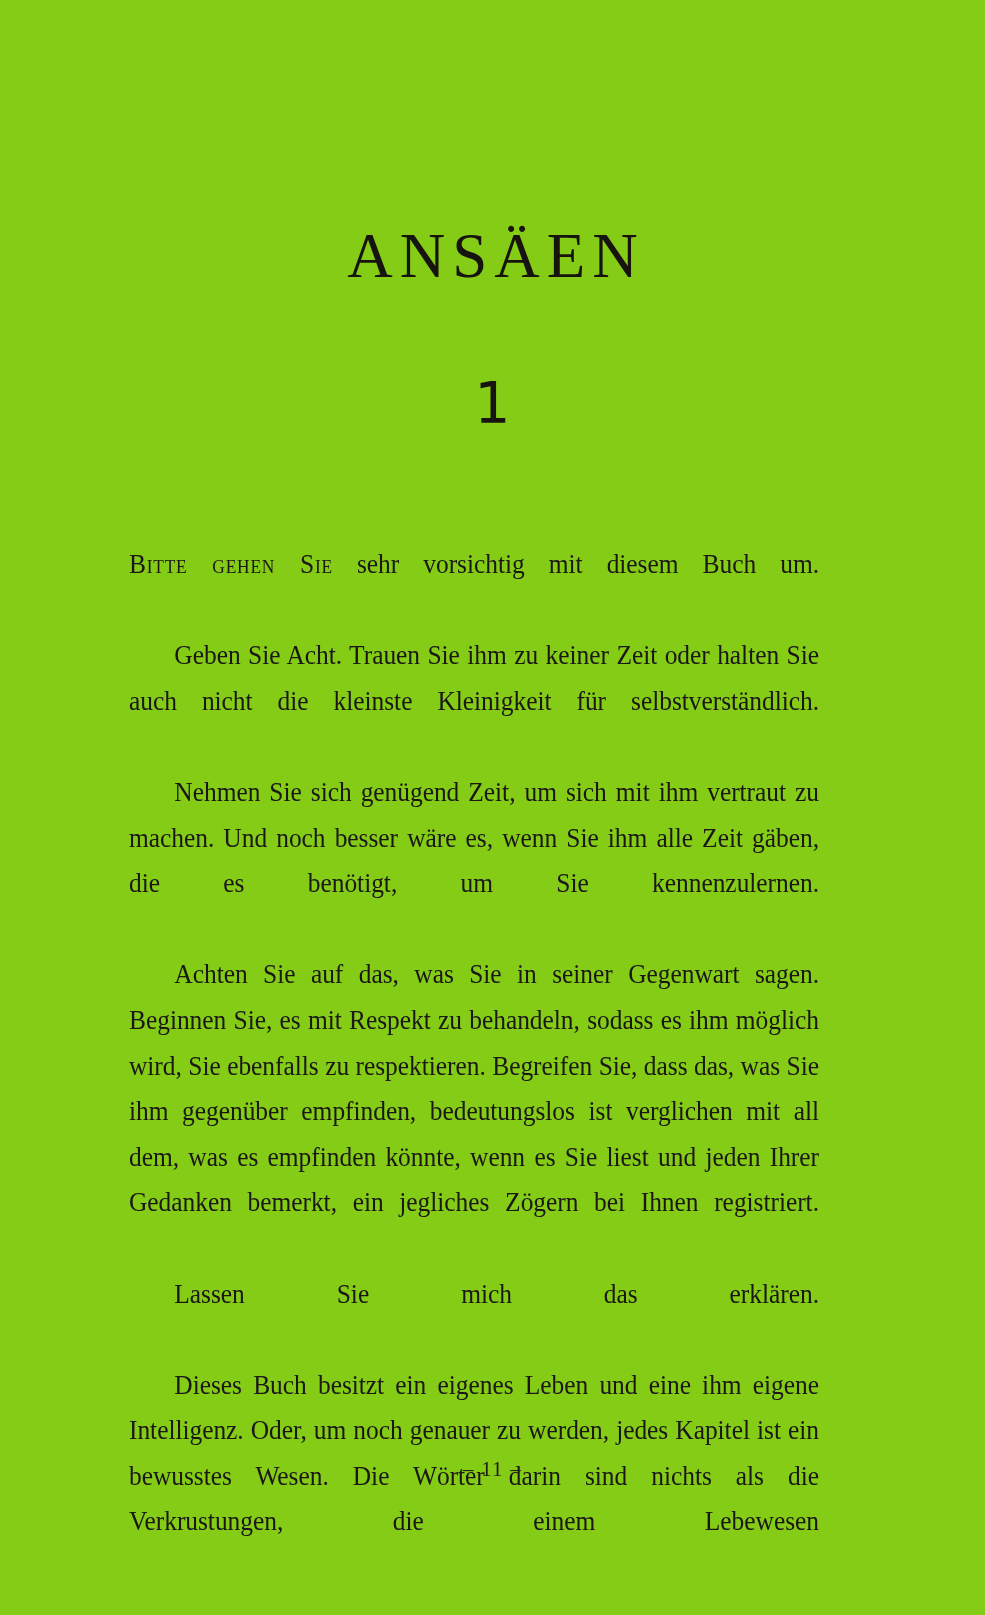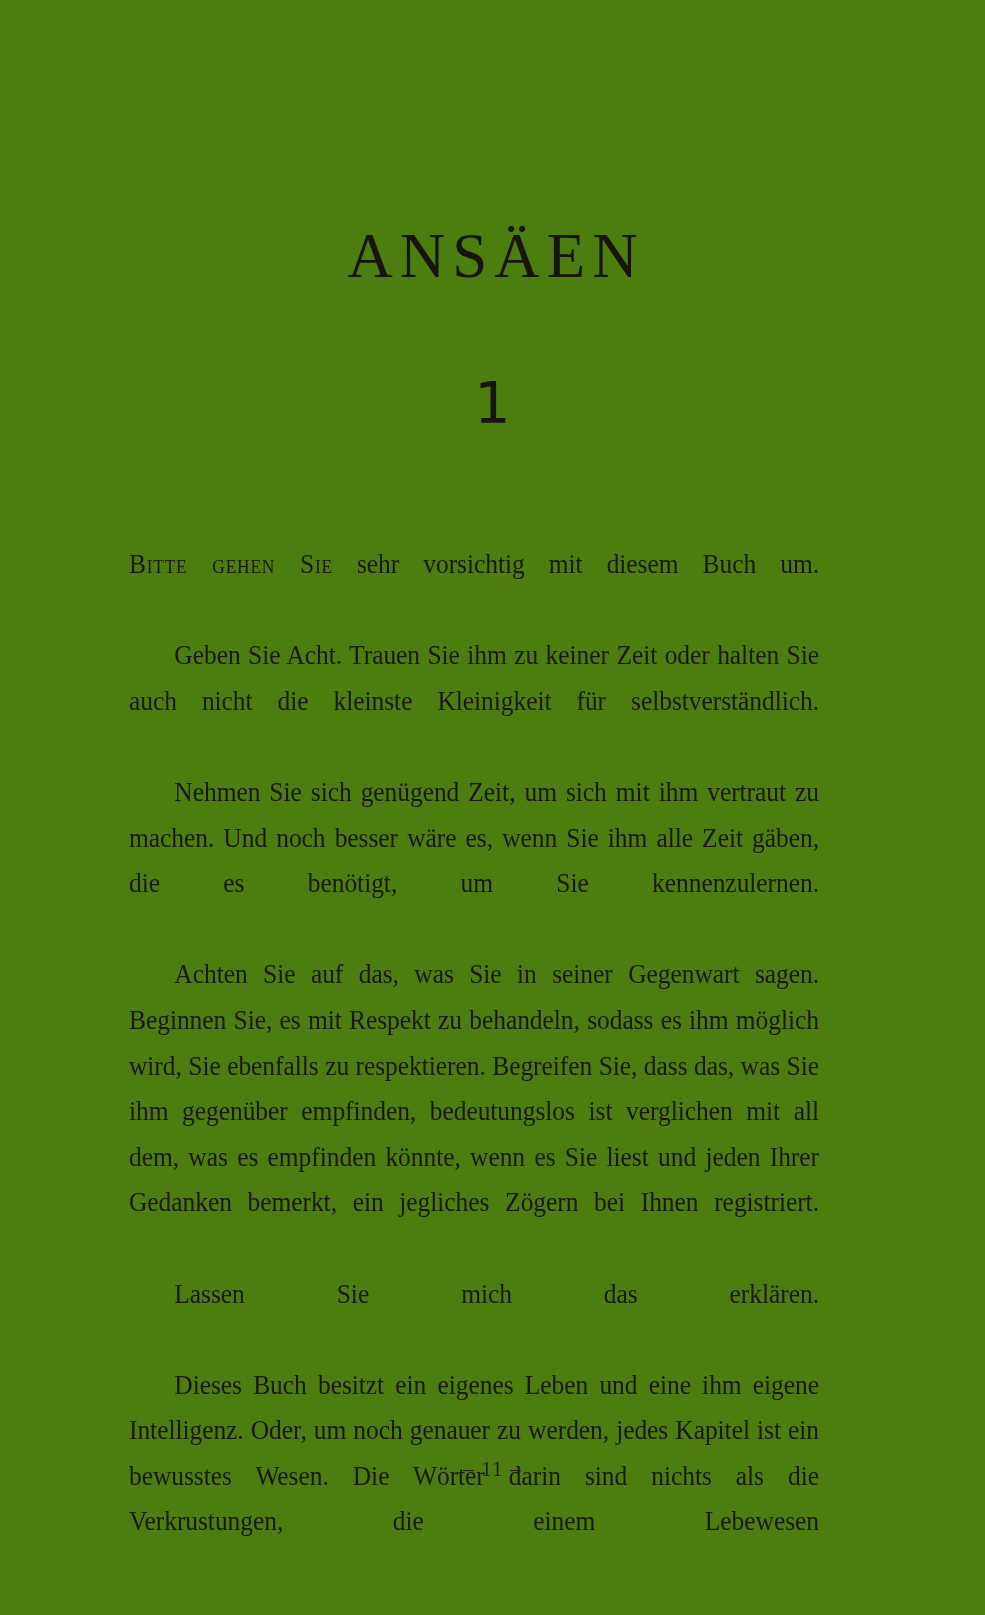--- a/index.html
+++ b/index.html
@@ -15,21 +15,21 @@
     overflow: hidden;
     position: relative;
   }
 
   .page {
     position: absolute;
     left: 0;
     top: 0;
     width: 985px;
     height: 1615px;
-    background: #4d7c0f;
+    background: #84cc16;
     text-decoration: underline;
   }
 
   
   .chapter-title {
     position: absolute;
     left: 0;
     top: 178px;
     width: 985px;
     text-align: center;

